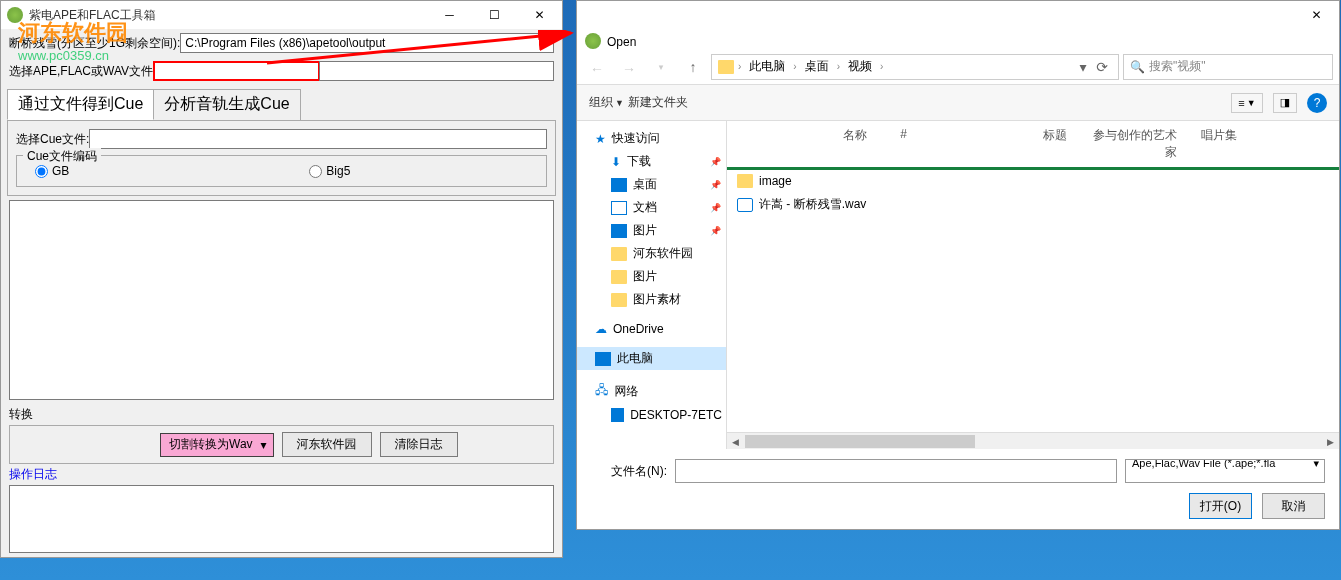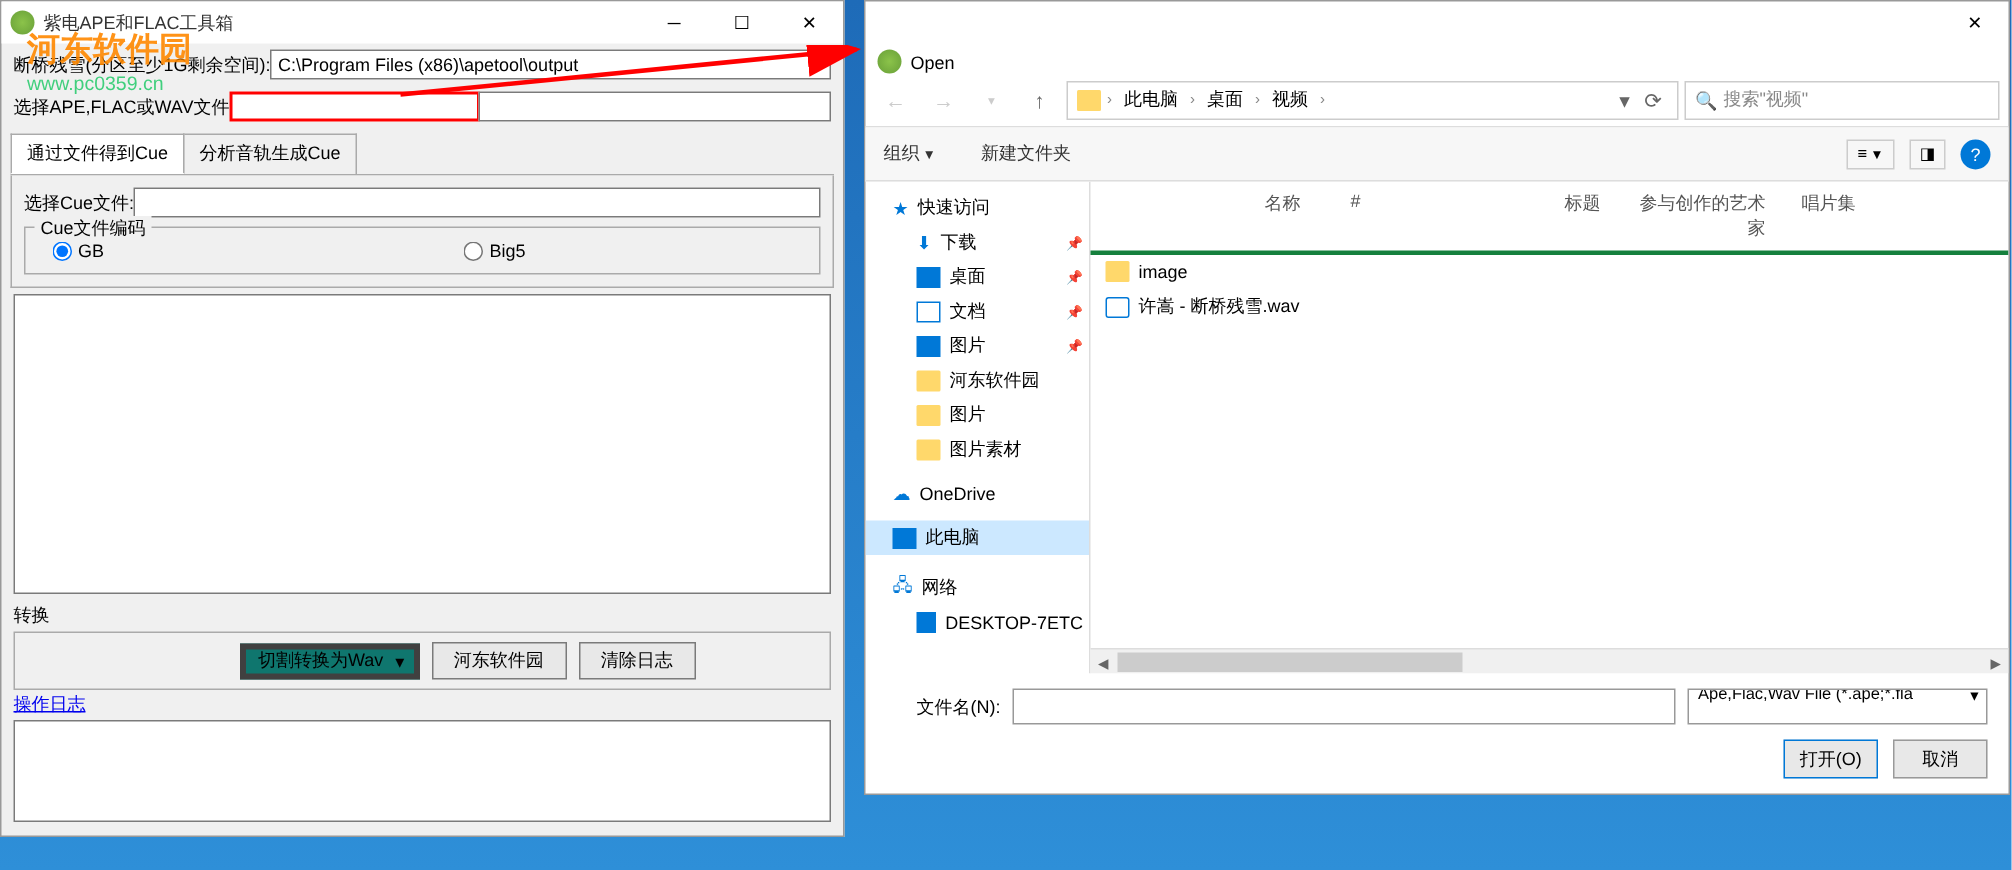--- a/index.html
+++ b/index.html
@@ -13,58 +13,58 @@
 .win-controls { position: absolute; right: 0; top: 0; display: flex; }
 .win-btn { width: 45px; height: 28px; display: flex; align-items: center; justify-content: center; font-size: 12px; cursor: pointer; }
 
 .form-row { display: flex; align-items: center; padding: 4px 8px; font-size: 12px; }
 .form-label { white-space: nowrap; }
 .form-input { flex: 1; border: 1px solid #7a7a7a; background: #fff; height: 20px; padding: 0 4px; font-size: 12px; }
 
 .highlight-box { border: 2px solid #ff0000; }
 .red-arrow { position: absolute; left: 265px; top: 30px; width: 310px; height: 35px; pointer-events: none; z-index: 100; }
 
-.tabs { display: flex; border-bottom: 1px solid #aaa; margin: 4px 6px 0 6px; font-size: 12px; }
+.tabs { display: flex; border-bottom: 1px solid #aaa; margin: 4px 6px 0 6px; font-size: 16px; }
 .tab { padding: 4px 10px; border: 1px solid #aaa; border-bottom: none; background: #f0f0f0; cursor: pointer; margin-right: -1px; position: relative; }
 .tab.active { background: #fff; border-bottom: 1px solid #fff; z-index: 1; }
 .tab-content { margin: 0 6px; padding: 8px; border: 1px solid #aaa; border-top: none; background: #f0f0f0; }
 
 .groupbox { border: 1px solid #aaa; margin: 6px 8px; padding: 8px; font-size: 12px; position: relative; }
 .groupbox-title { position: absolute; top: -8px; left: 6px; background: #f0f0f0; padding: 0 4px; font-size: 12px; }
 .radio-row { display: flex; gap: 40px; margin-left: 10px; }
 .radio-opt { display: flex; align-items: center; gap: 4px; }
 
 .listbox { margin: 4px 8px; height: 200px; background: #fff; border: 1px solid #7a7a7a; }
 
 .section-label { font-size: 12px; padding: 2px 8px; color: #000; }
 .convert-row { display: flex; gap: 8px; padding: 6px 18px 6px 150px; align-items: center; border: 1px solid #aaa; margin: 0 8px; }
-.combo { border: 4px solid #404040; background: #0f766e; height: 24px; padding: 0 20px 0 8px; font-size: 12px; display: flex; align-items: center; position: relative; }
+.combo { border: 1px solid #404040; background: #f9a8d4; height: 24px; padding: 0 20px 0 8px; font-size: 12px; display: flex; align-items: center; position: relative; }
 .combo::after { content: "▾"; position: absolute; right: 6px; }
 .btn { border: 1px solid #7a7a7a; background: #e8e8e8; padding: 3px 14px; font-size: 12px; cursor: pointer; }
-.log-link { color: #0000ee; text-decoration: underline; padding: 2px 8px; font-size: 12px; }
+.log-link { color: #0000ee; padding: 2px 8px; font-size: 12px; }
 .log-area { margin: 2px 8px 8px 8px; height: 68px; background: #fff; border: 1px solid #7a7a7a; }
 
 
 .watermark { position: absolute; left: 18px; top: 18px; z-index: 50; opacity: 0.9; pointer-events: none; font-family: Arial; }
 .wm-cn { font-size: 22px; color: #ff8800; font-weight: bold; }
 .wm-url { font-size: 13px; color: #2ecc71; }
 
 
 .open-dialog { position: absolute; left: 576px; top: 0; width: 764px; height: 530px; background: #fff; border: 1px solid #999; display: flex; flex-direction: column; }
 .dlg-title { height: 32px; display: flex; align-items: flex-end; padding: 0 8px; margin-top: 16px; }
 .nav-bar { height: 36px; display: flex; align-items: center; padding: 0 6px; gap: 4px; border-bottom: 1px solid #ddd; }
 .nav-btn { width: 28px; height: 28px; display: flex; align-items: center; justify-content: center; color: #666; cursor: pointer; font-size: 14px; }
 .nav-btn.disabled { color: #ccc; }
 .breadcrumb { flex: 1; height: 26px; border: 1px solid #ccc; display: flex; align-items: center; padding: 0 6px; font-size: 12px; gap: 4px; }
 .crumb { padding: 0 4px; cursor: pointer; }
 .crumb-sep { color: #888; font-size: 10px; }
 .search-box { width: 210px; height: 26px; border: 1px solid #ccc; display: flex; align-items: center; padding: 0 6px; font-size: 12px; color: #888; }
 .search-icon { margin-right: 4px; }
 
-.toolbar { height: 36px; background: #f7f7f7; border-bottom: 1px solid #ddd; display: flex; align-items: center; padding: 0 12px; font-size: 12px; gap: 30px; }
+.toolbar { height: 36px; background: #f7f7f7; border-bottom: 1px solid #ddd; display: flex; align-items: center; padding: 0 12px; font-size: 12px; gap: 4px; }
 .tool-item { cursor: pointer; color: #333; }
 .tool-caret { font-size: 9px; margin-left: 2px; }
 .tool-right { margin-left: auto; display: flex; gap: 10px; align-items: center; }
 .view-icon { width: 32px; height: 20px; border: 1px solid #ccc; display: flex; align-items: center; justify-content: center; font-size: 11px; }
 .help-icon { width: 20px; height: 20px; border-radius: 50%; background: #0078d7; color: #fff; display: flex; align-items: center; justify-content: center; font-size: 12px; }
 
 .dlg-body { flex: 1; display: flex; overflow: hidden; }
 .tree { width: 150px; border-right: 1px solid #ddd; padding: 6px 0; font-size: 12px; overflow: hidden; }
 .tree-item { display: flex; align-items: center; padding: 3px 4px 3px 18px; gap: 6px; cursor: pointer; white-space: nowrap; }
 .tree-item.sub { padding-left: 34px; }

